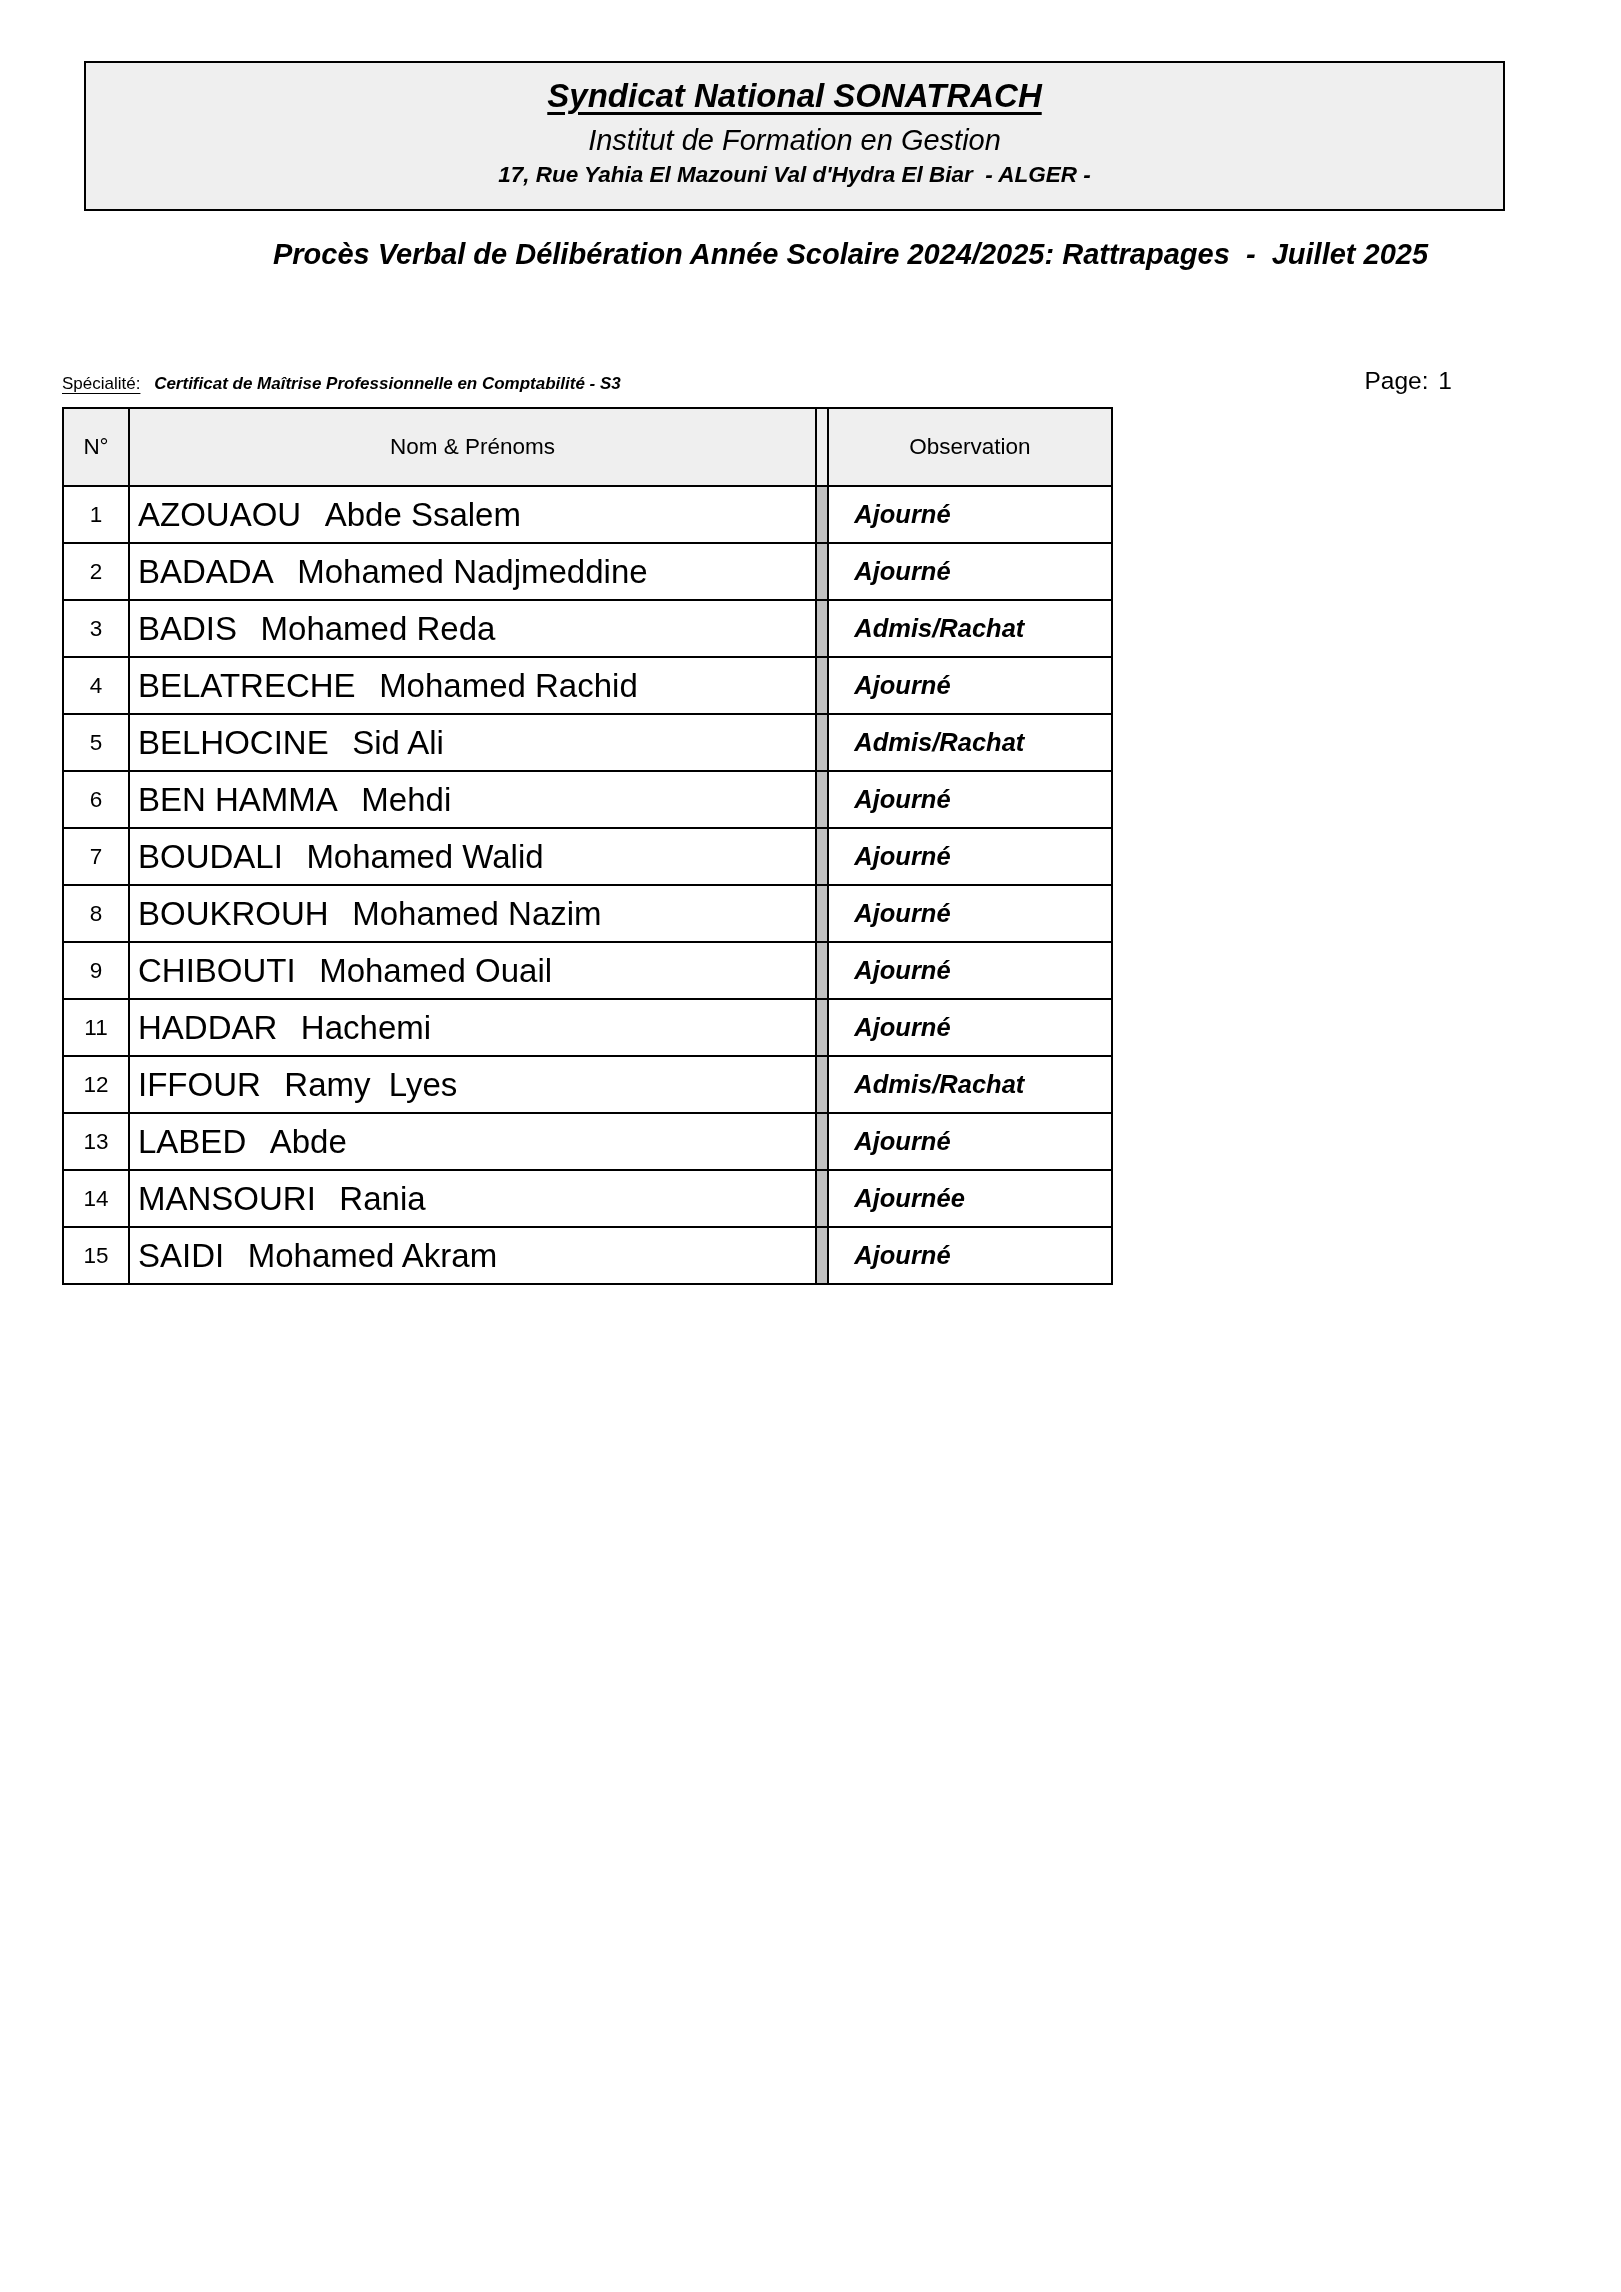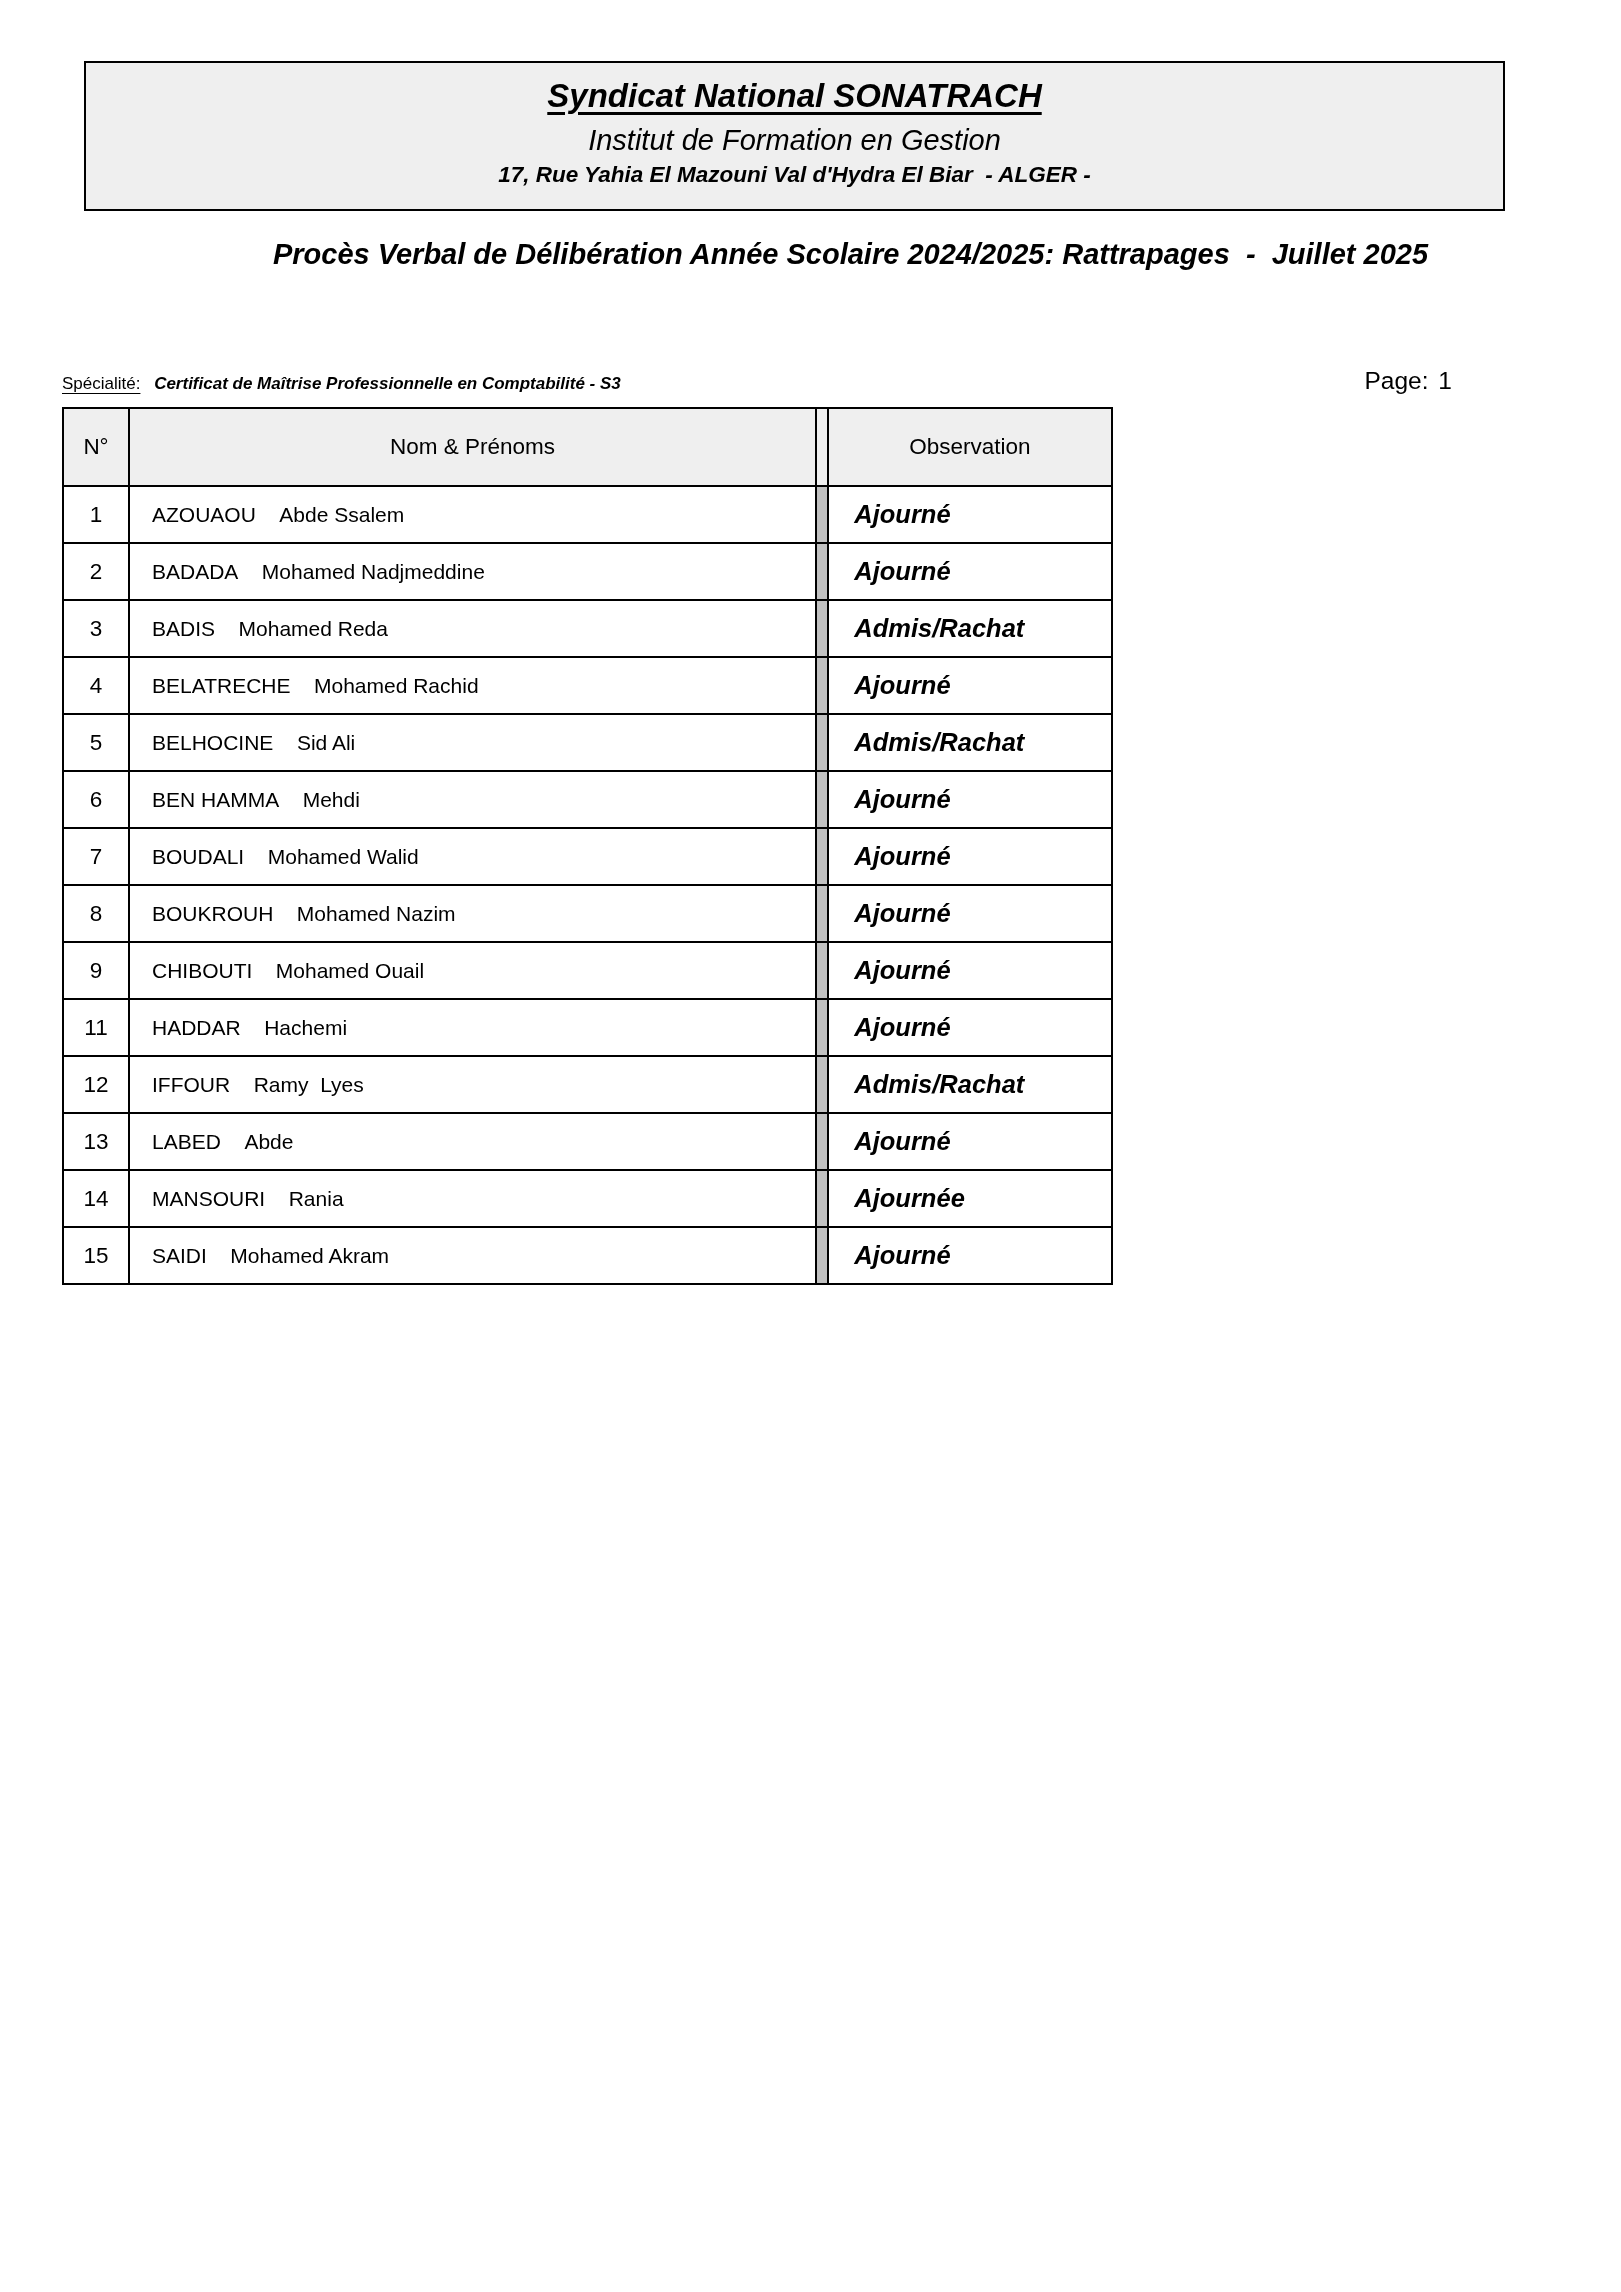--- a/index.html
+++ b/index.html
@@ -108,22 +108,22 @@
   }
   td.div-cell, th.div-cell {
     background: #c0c0c0;
     padding: 0;
   }
   td.num-cell {
     text-align: center;
     font-size: 22.5px;
   }
   td.name-cell {
-    padding-left: 22px;
-    font-size: 21px;
+    padding-left: 8px;
+    font-size: 33px;
     white-space: pre-wrap;
   }
   td.name-cell .prenom { margin-left: 23.5px; }
   td.obs-cell {
     padding-left: 25.5px;
     font-size: 25.5px;
     font-weight: bold;
     font-style: italic;
     margin-top: 48px;
   }

